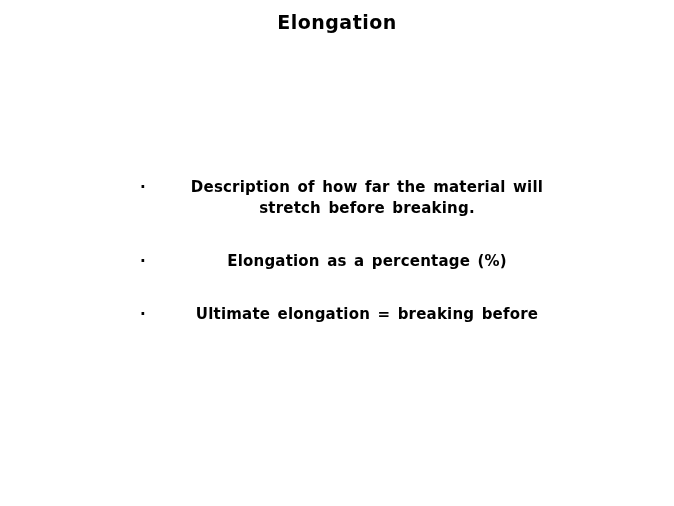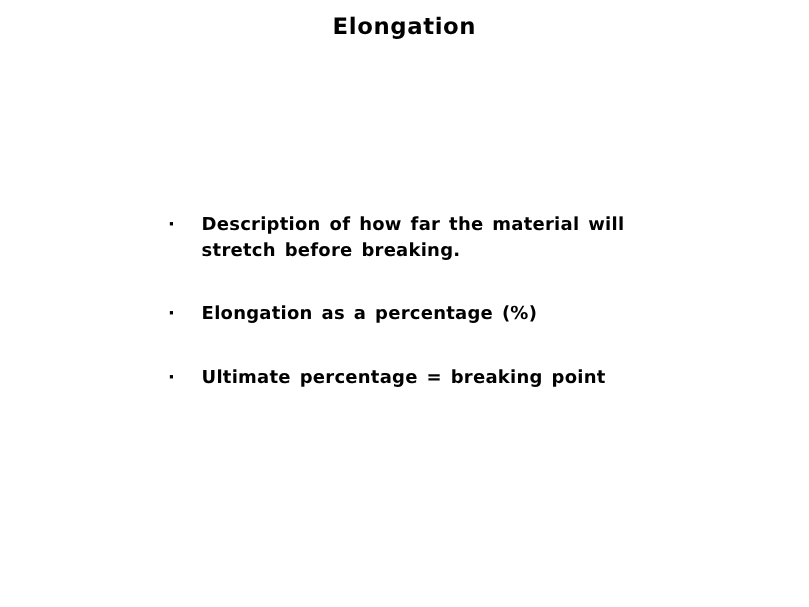--- a/index.html
+++ b/index.html
@@ -50,20 +50,21 @@
     font-size: 15px;
     line-height: 21px;
     font-weight: bold;
   }
   .bullet-text {
     flex: 0 0 auto;
     max-width: 398px;
     width: 398px;
     word-spacing: 2px;
     letter-spacing: 0.2px;
+    text-align: center;
   }
 </style>
 </head>
 <body>
 
 <div class="slide">
 
   <h1 class="slide-title">Elongation</h1>
 
   <div class="bullet-list">
@@ -73,18 +74,18 @@
       <span class="bullet-text">Description of how far the material will stretch before breaking.</span>
     </div>
 
     <div class="bullet-item">
       <span class="bullet-dot">·</span>
       <span class="bullet-text">Elongation as a percentage (%)</span>
     </div>
 
     <div class="bullet-item">
       <span class="bullet-dot">·</span>
-      <span class="bullet-text">Ultimate percentage = breaking point</span>
+      <span class="bullet-text">Ultimate elongation = breaking before</span>
     </div>
 
   </div>
 
 </div>
 
 </body></html>

